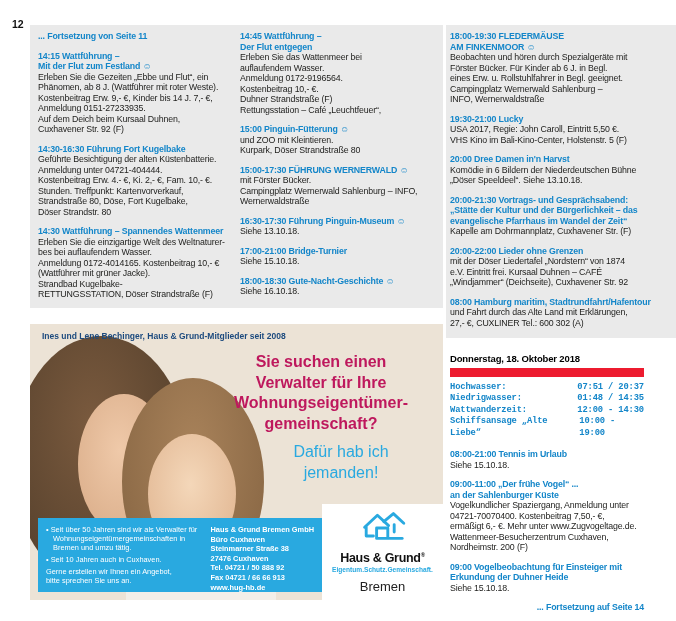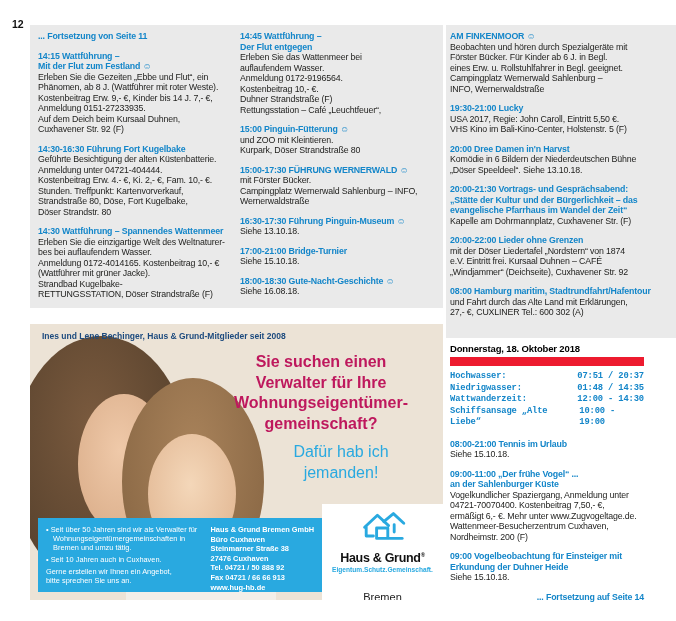--- a/index.html
+++ b/index.html
@@ -50,21 +50,21 @@
   .ad-bullet::before{content:"• ";}
   .ad-closing-line{line-height:9px;}
   .ad-closing{margin-top:3px;}
   .ad-address{flex:1;font-size:7.4px;line-height:9.6px;font-weight:bold;}
   .ad-address-line{white-space:nowrap;}
   .ad-logobox{position:absolute;left:292px;top:180px;width:121px;height:96px;background:#fff;z-index:3;
     text-align:center;box-sizing:border-box;padding-top:6px;}
   .logo-name{font-size:12.5px;font-weight:bold;color:#111;letter-spacing:-0.3px;margin-top:1px;}
   .logo-name sup{font-size:6px;}
   .logo-tagline{font-size:6.6px;font-weight:bold;color:#29a9e0;margin-top:1px;}
-  .logo-region{font-size:11px;color:#222;margin-top:18px;}
+  .logo-region{font-size:13px;color:#222;margin-top:6px;}
 </style>
 </head>
 <body>
 
 <div class="page-number">12</div>
 
 <div class="panel panel-left"></div>
 <div class="panel panel-right"></div>
 
 <div class="col col1">
@@ -123,25 +123,26 @@
     <div class="event">
       <div class="event-title-line">16:30-17:30 Führung Pinguin-Museum ☺</div>
       <div class="event-body-line">Siehe 13.10.18.</div>
     </div>
     <div class="event">
       <div class="event-title-line">17:00-21:00 Bridge-Turnier</div>
       <div class="event-body-line">Siehe 15.10.18.</div>
     </div>
     <div class="event">
       <div class="event-title-line">18:00-18:30 Gute-Nacht-Geschichte ☺</div>
-      <div class="event-body-line">Siehe 16.08.18.</div>
+      <div class="event-body-line">Siehe 16.10.18.</div>
     </div>
   </div>
 <div class="col col3">
     <div class="event">
+      <div class="event-title-line">18:00-19:30 FLEDERMÄUSE</div>
       <div class="event-title-line">AM FINKENMOOR ☺</div>
       <div class="event-body-line">Beobachten und hören durch Spezialgeräte mit</div>
       <div class="event-body-line">Förster Bücker. Für Kinder ab 6 J. in Begl.</div>
       <div class="event-body-line">eines Erw. u. Rollstuhlfahrer in Begl. geeignet.</div>
       <div class="event-body-line">Campingplatz Wernerwald Sahlenburg –</div>
       <div class="event-body-line">INFO, Wernerwaldstraße</div>
     </div>
     <div class="event">
       <div class="event-title-line">19:30-21:00 Lucky</div>
       <div class="event-body-line">USA 2017, Regie: John Caroll, Eintritt 5,50 €.</div>

